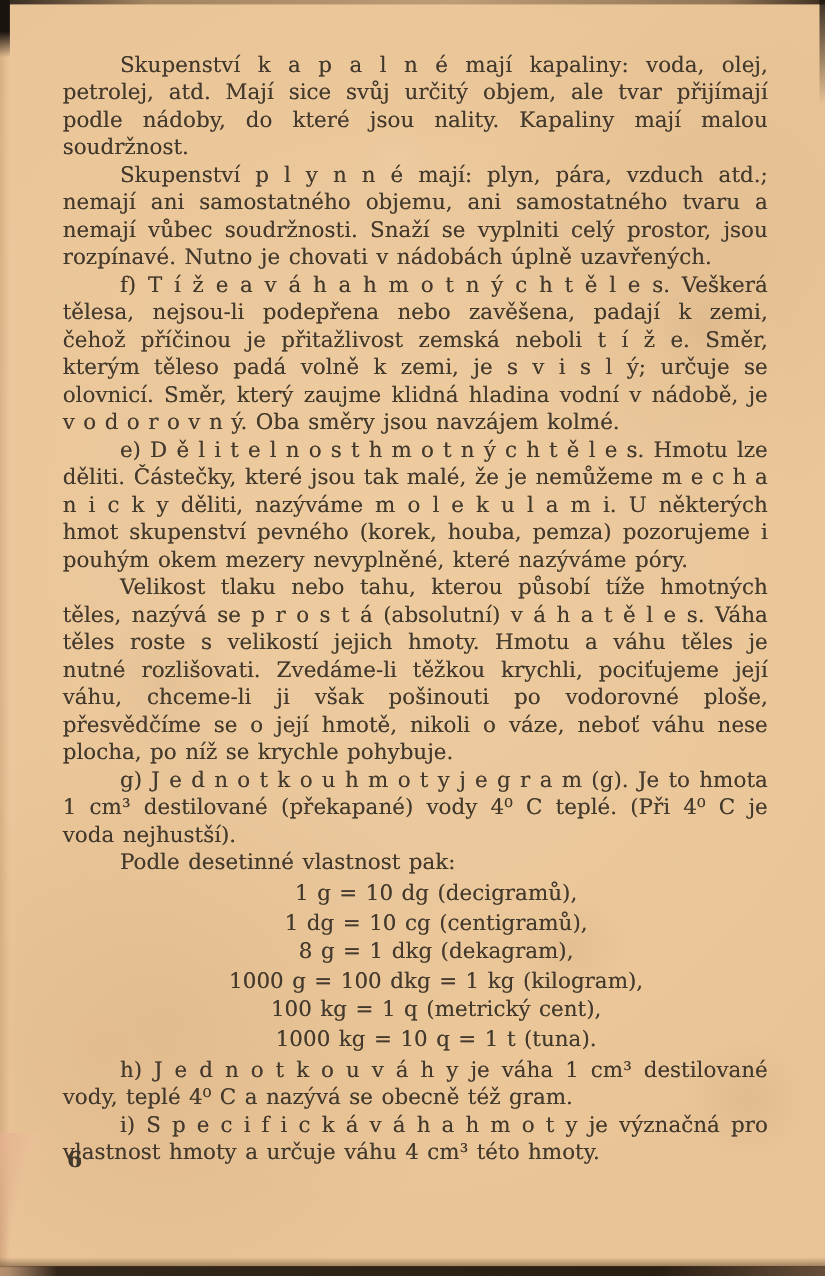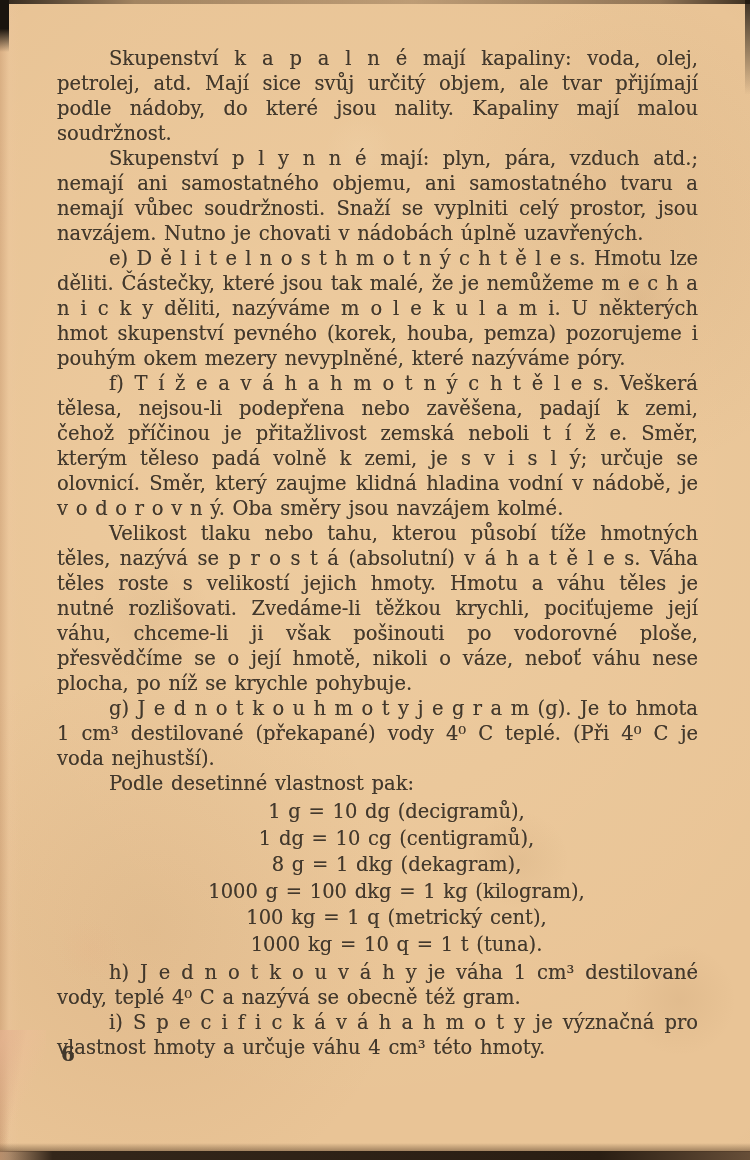--- a/index.html
+++ b/index.html
@@ -114,23 +114,23 @@
 </head>
 <body>
 
 <div class="scan-page">
 
   <div class="crease-left"></div>
   <div class="fold-bottom-left"></div>
 
   <div class="text-column">
     <p>Skupenství k a p a l n é mají kapaliny: voda, olej, petrolej, atd. Mají sice svůj určitý objem, ale tvar přijímají podle nádoby, do které jsou nality. Kapaliny mají malou soudržnost.</p>
-    <p>Skupenství p l y n n é mají: plyn, pára, vzduch atd.; nemají ani samostatného objemu, ani samostatného tvaru a nemají vůbec soudržnosti. Snaží se vyplniti celý prostor, jsou navzájem. Nutno je chovati v nádobách úplně uzavřených.</p>
+    <p>Skupenství p l y n n é mají: plyn, pára, vzduch atd.; nemají ani samostatného objemu, ani samostatného tvaru a nemají vůbec soudržnosti. Snaží se vyplniti celý prostor, jsou rozpínavé. Nutno je chovati v nádobách úplně uzavřených.</p>
+    <p>f) T í ž e a v á h a h m o t n ý c h t ě l e s. Veškerá tělesa, nejsou-li podepřena nebo zavěšena, padají k zemi, čehož příčinou je přitažlivost zemská neboli t í ž e. Směr, kterým těleso padá volně k zemi, je s v i s l ý; určuje se olovnicí. Směr, který zaujme klidná hladina vodní v nádobě, je v o d o r o v n ý. Oba směry jsou navzájem kolmé.</p>
     <p>e) D ě l i t e l n o s t h m o t n ý c h t ě l e s. Hmotu lze děliti. Částečky, které jsou tak malé, že je nemůžeme m e c h a n i c k y děliti, nazýváme m o l e k u l a m i. U některých hmot skupenství pevného (korek, houba, pemza) pozorujeme i pouhým okem mezery nevyplněné, které nazýváme póry.</p>
-    <p>f) T í ž e a v á h a h m o t n ý c h t ě l e s. Veškerá tělesa, nejsou-li podepřena nebo zavěšena, padají k zemi, čehož příčinou je přitažlivost zemská neboli t í ž e. Směr, kterým těleso padá volně k zemi, je s v i s l ý; určuje se olovnicí. Směr, který zaujme klidná hladina vodní v nádobě, je v o d o r o v n ý. Oba směry jsou navzájem kolmé.</p>
     <p>Velikost tlaku nebo tahu, kterou působí tíže hmotných těles, nazývá se p r o s t á (absolutní) v á h a t ě l e s. Váha těles roste s velikostí jejich hmoty. Hmotu a váhu těles je nutné rozlišovati. Zvedáme-li těžkou krychli, pociťujeme její váhu, chceme-li ji však pošinouti po vodorovné ploše, přesvědčíme se o její hmotě, nikoli o váze, neboť váhu nese plocha, po níž se krychle pohybuje.</p>
     <p>g) J e d n o t k o u h m o t y j e g r a m (g). Je to hmota 1 cm³ destilované (překapané) vody 4⁰ C teplé. (Při 4⁰ C je voda nejhustší).</p>
     <p>Podle desetinné vlastnost pak:</p>
 
     <div class="units-list">
       <div class="unit-line">1 g = 10 dg (decigramů),</div>
       <div class="unit-line">1 dg = 10 cg (centigramů),</div>
       <div class="unit-line">8 g = 1 dkg (dekagram),</div>
       <div class="unit-line">1000 g = 100 dkg = 1 kg (kilogram),</div>
       <div class="unit-line">100 kg = 1 q (metrický cent),</div>

